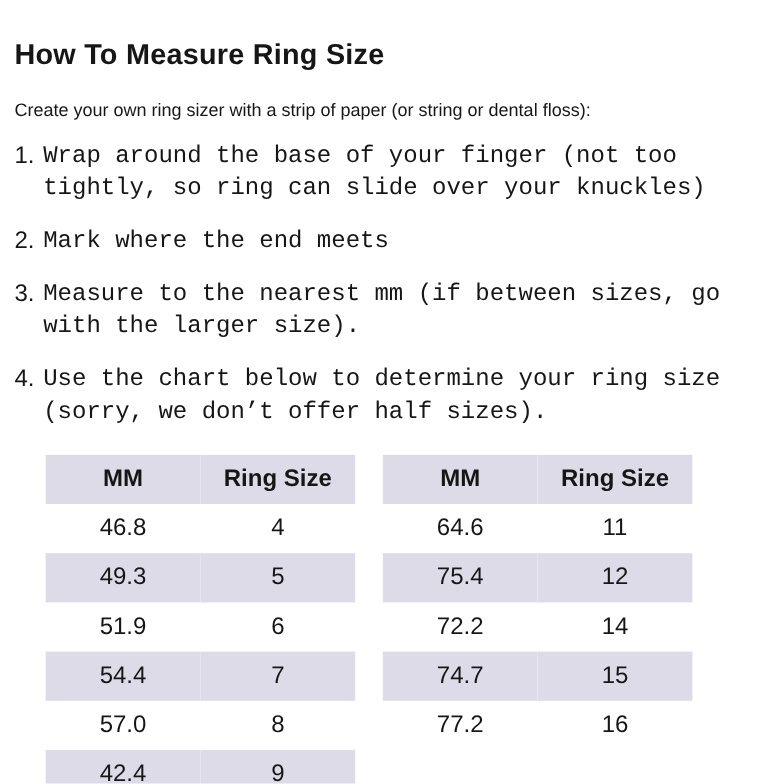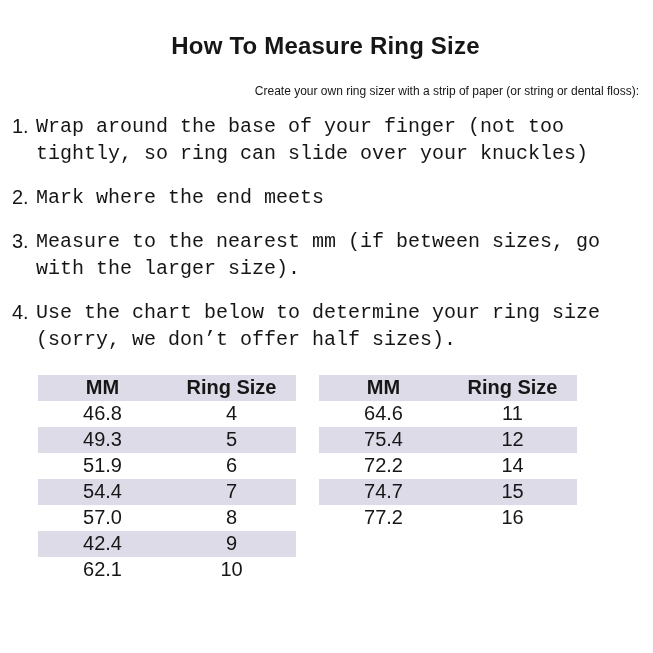--- a/index.html
+++ b/index.html
@@ -16,30 +16,28 @@
   }
   .page {
     box-sizing: border-box;
     width: 653px;
     height: 653px;
     padding: 32px 14px 0 12px;
   }
   .title {
     font-size: 24px;
     font-weight: bold;
-    text-align: center;
     line-height: 1.2;
     margin: 0 0 22px 0;
     letter-spacing: 0.2px;
   }
   .intro {
-    font-size: 12px;
+    font-size: 15px;
     line-height: 1.35;
     margin: 14px 0 14px 0;
-    text-align: right;
   }
   .steps {
     list-style: none;
     margin: 0;
     padding: 0;
     font-size: 20px;
     line-height: 1.35;
   }
   .steps li {
     display: flex;
@@ -60,21 +58,21 @@
   }
   table.size-table {
     border-collapse: collapse;
     table-layout: fixed;
     width: 258px;
     font-size: 20px;
     align-self: flex-start;
   }
   .size-table th, .size-table td {
     width: 50%;
-    height: 26px;
+    height: 41px;
     padding: 0;
     text-align: center;
     vertical-align: middle;
     font-weight: normal;
   }
   .size-table th {
     font-weight: bold;
   }
   .size-table thead tr {
     background: var(--stripe);

